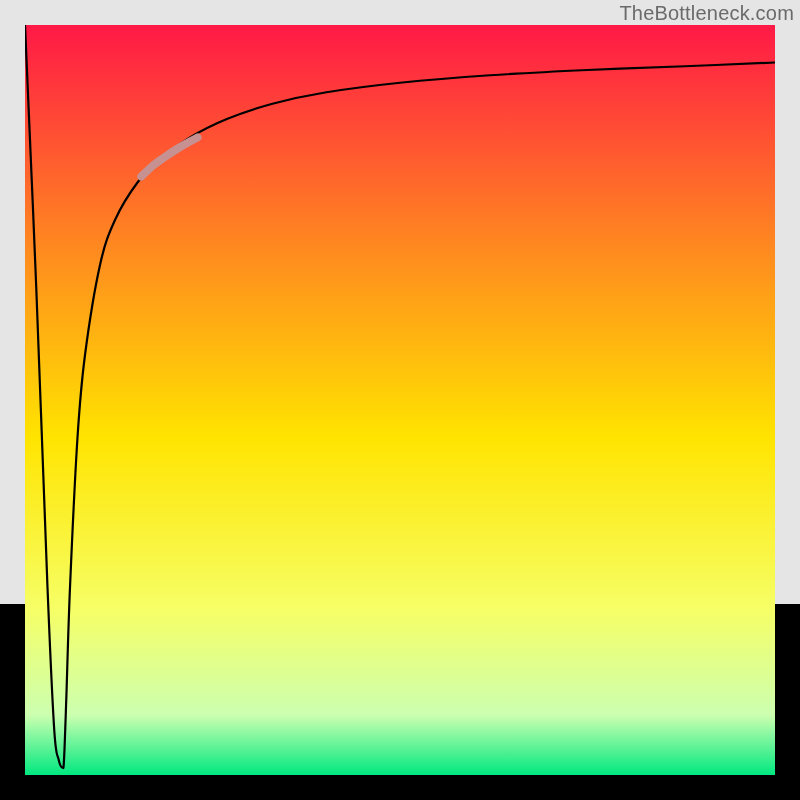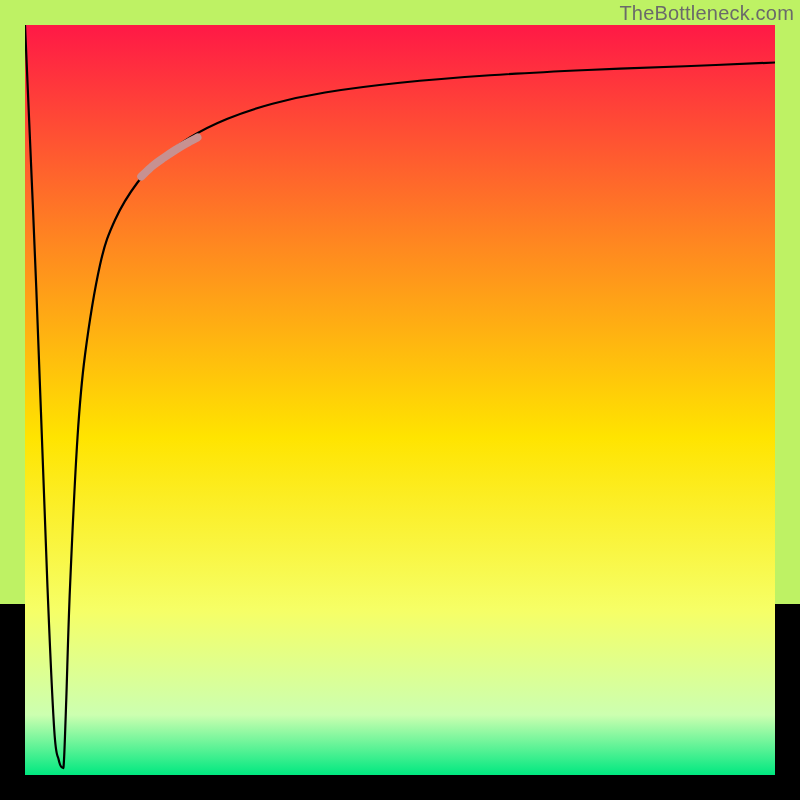--- a/index.html
+++ b/index.html
@@ -8,21 +8,21 @@
     width: 800px;
     height: 800px;
     overflow: hidden;
     background: #000;
     font-family: Arial, Helvetica, sans-serif;
   }
   .frame {
     position: relative;
     width: 800px;
     height: 604px;
-    background: #bef264;
+    background: #e5e5e5;
   }
   .plot-area {
     position: absolute;
     left: 25px;
     top: 25px;
     width: 750px;
     height: 750px;
     overflow: hidden;
   }
   .gradient {

